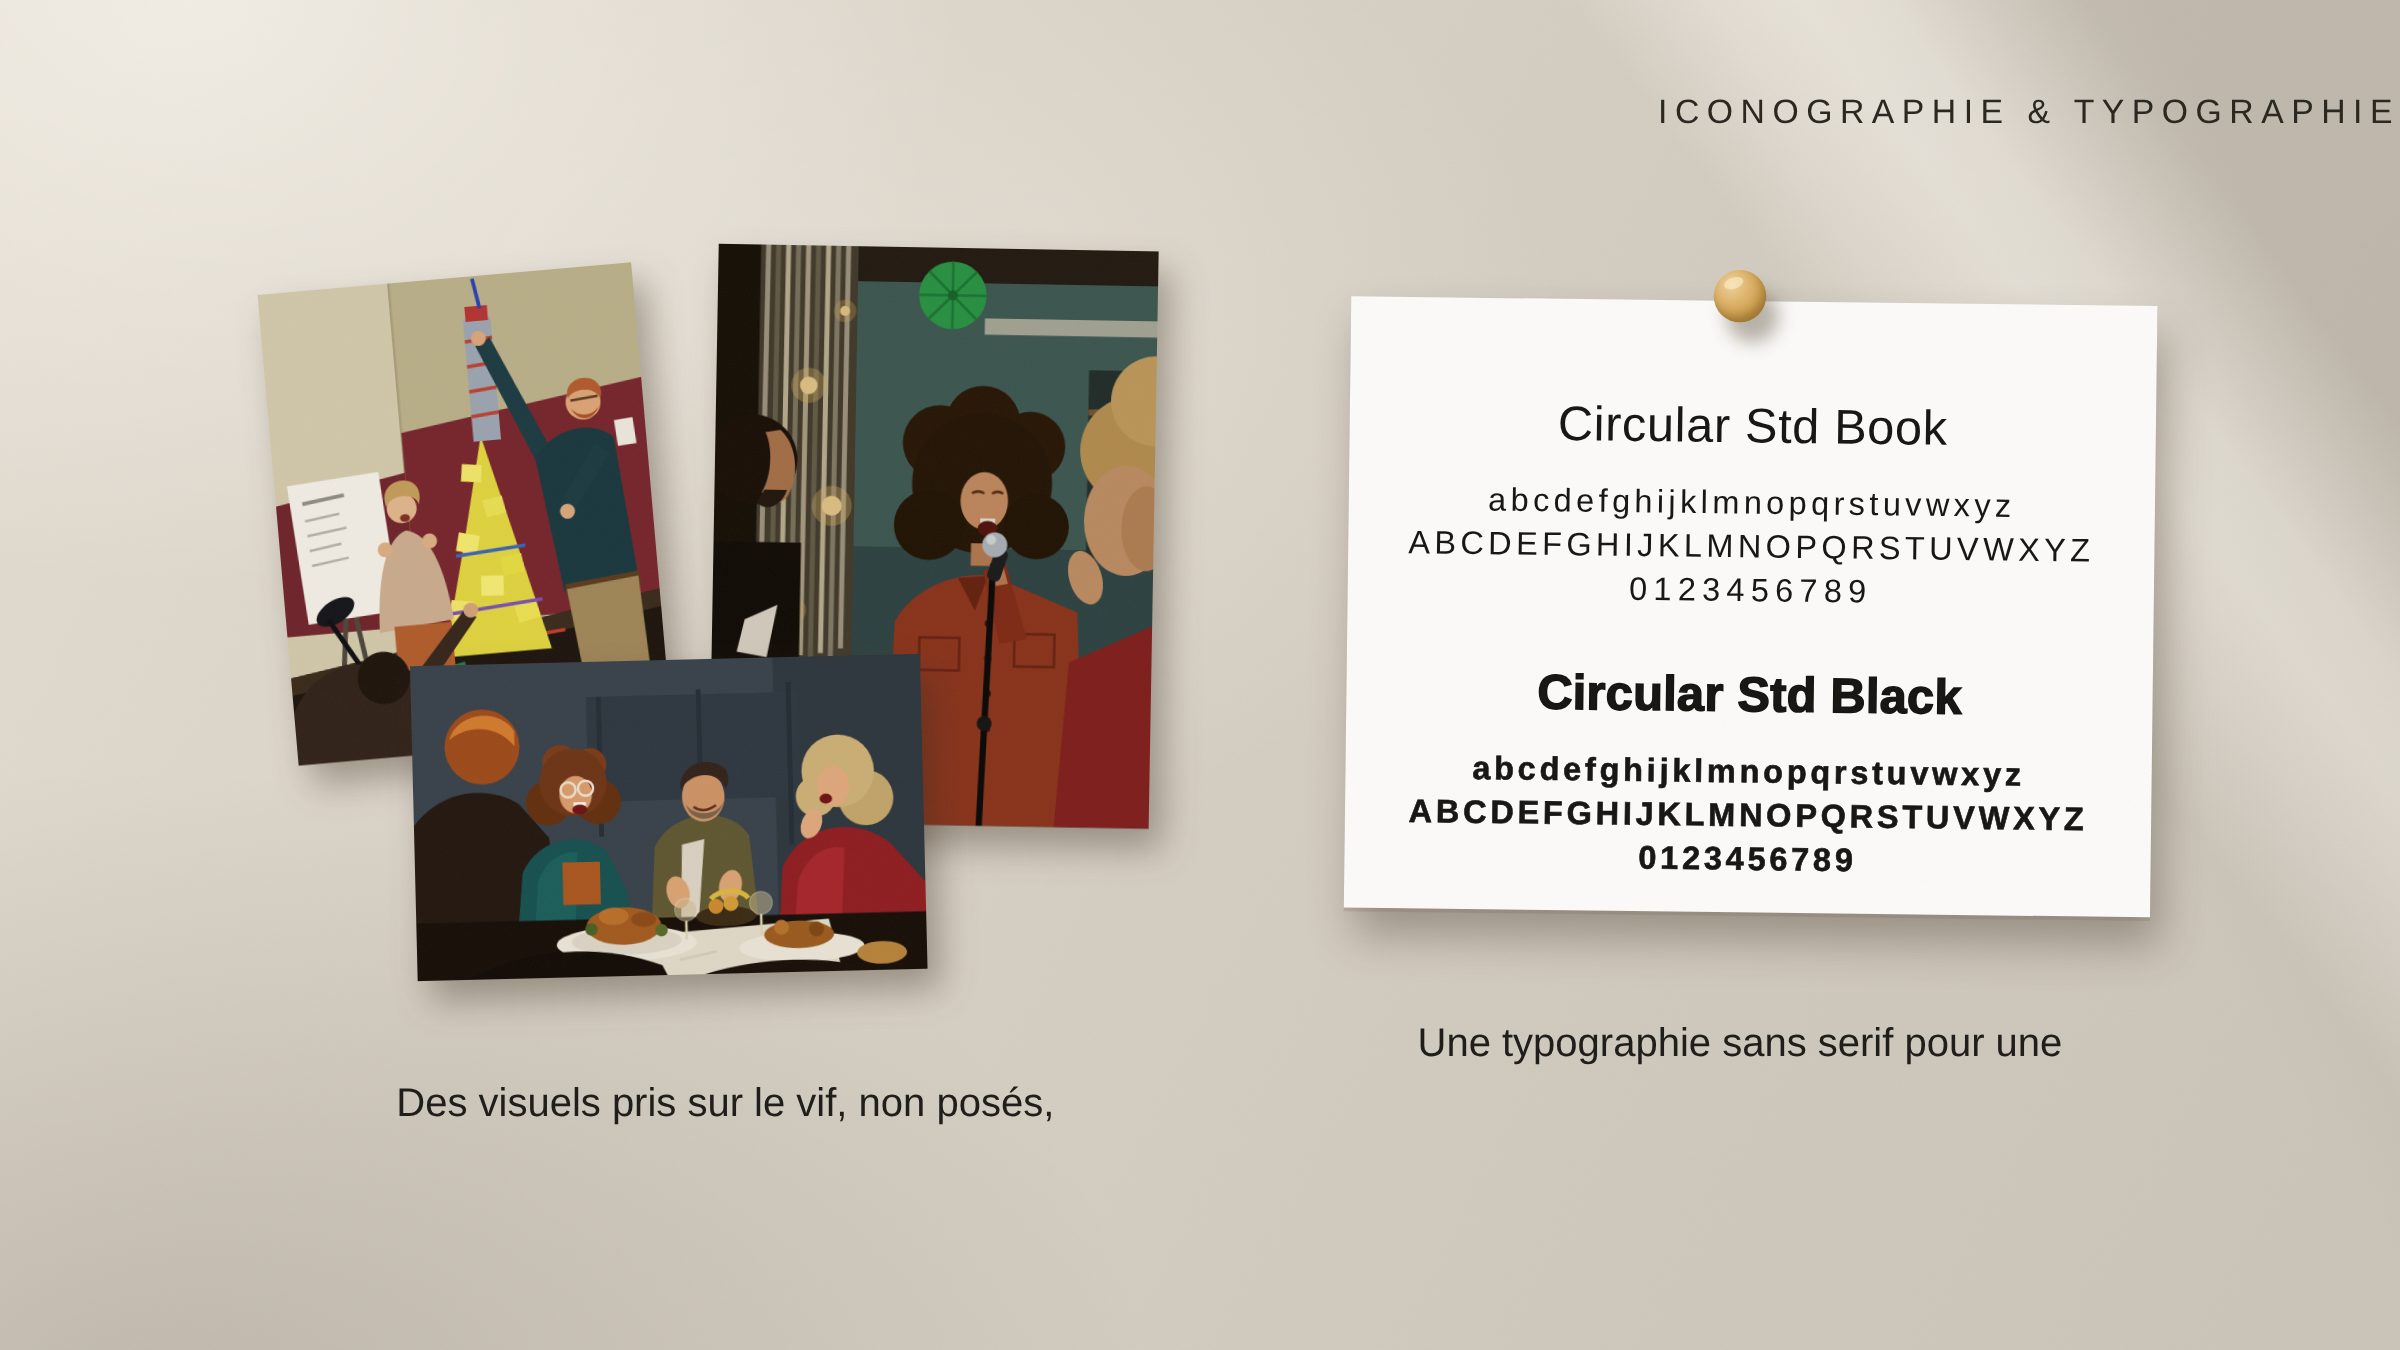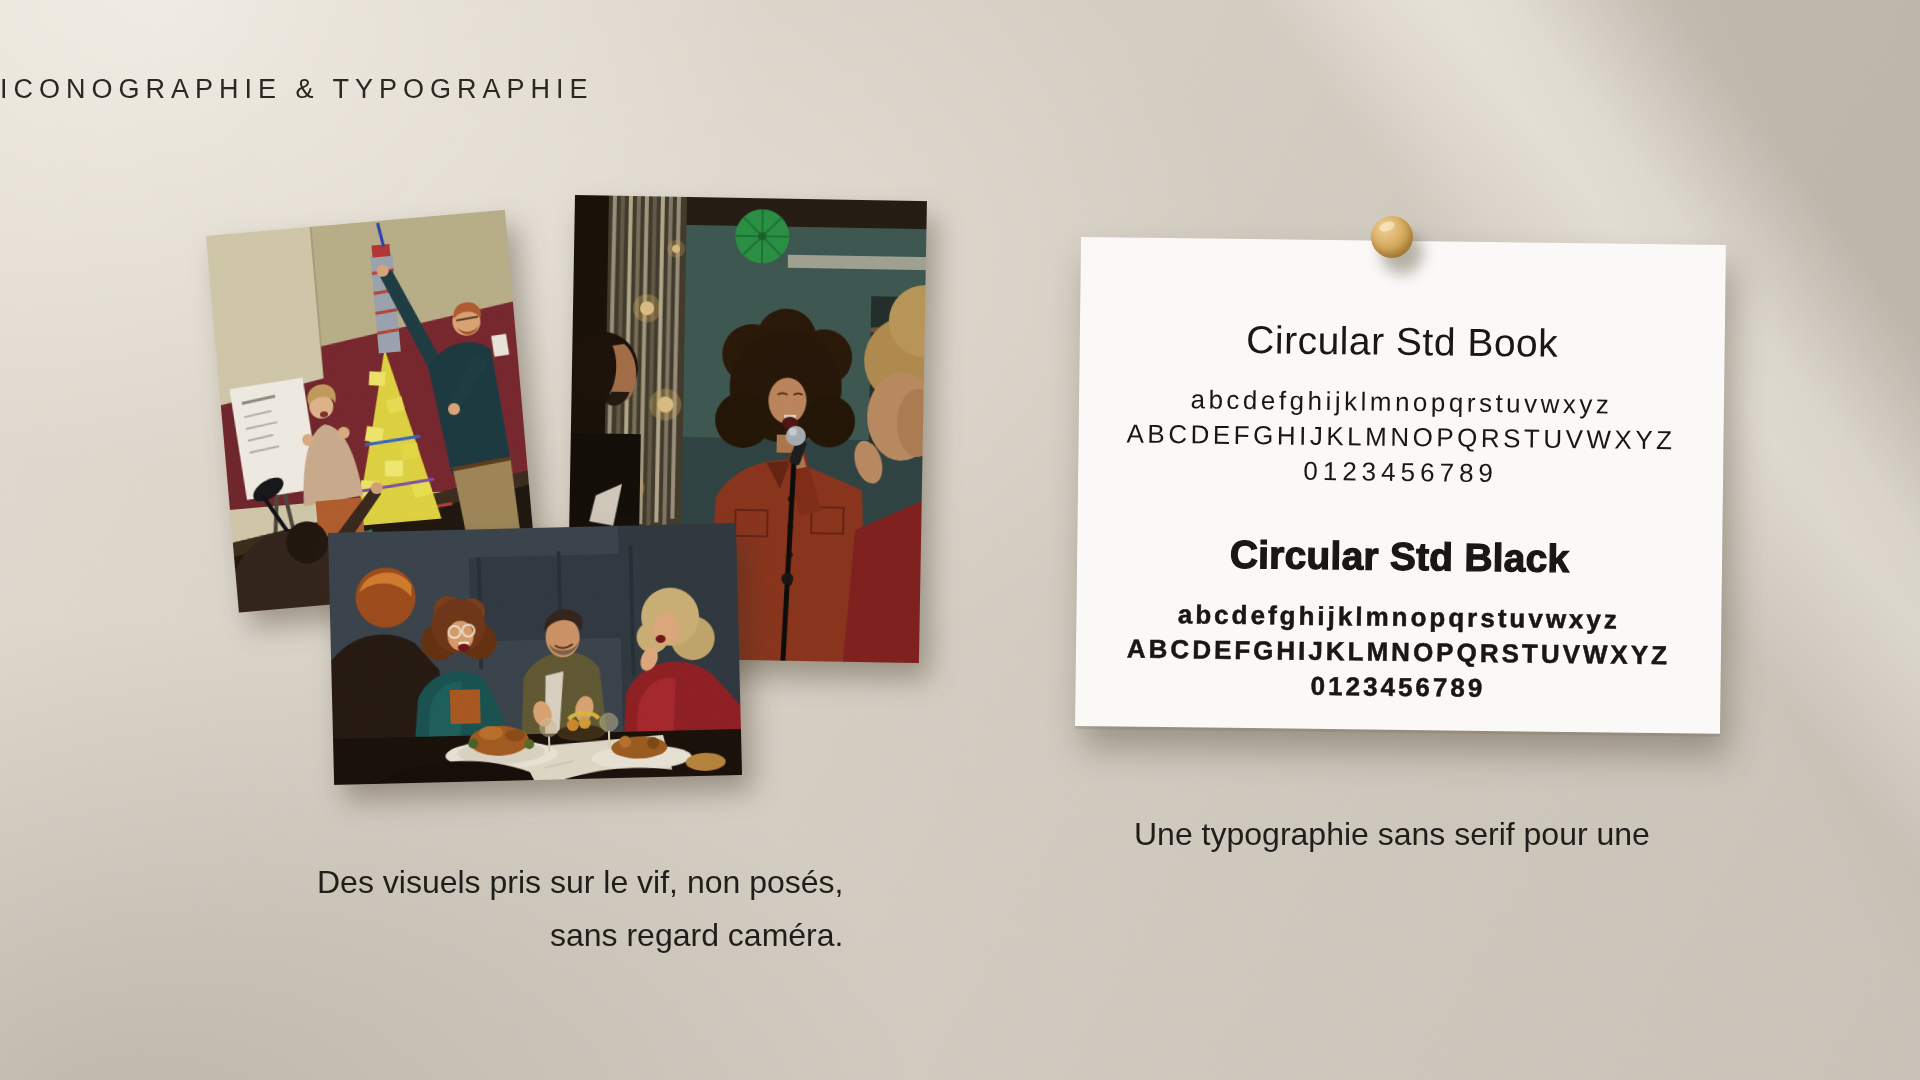--- a/index.html
+++ b/index.html
@@ -16,33 +16,33 @@
     background:radial-gradient(760px 560px at 38% 26%,rgba(255,250,241,.28),rgba(255,250,241,0) 70%);}
   .light-streak{position:absolute;left:1545px;top:-520px;width:330px;height:1700px;
     transform:rotate(-37deg);
     background:linear-gradient(90deg,rgba(255,251,243,0) 0%,rgba(255,251,243,.55) 45%,rgba(255,251,243,.55) 62%,rgba(255,251,243,0) 100%);}
   .shade-bottom{position:absolute;inset:0;
     background:radial-gradient(1300px 820px at 6% 104%,rgba(82,72,58,.20),rgba(82,72,58,0) 62%);}
   .shade-topright{position:absolute;inset:0;
     background:linear-gradient(62deg,rgba(0,0,0,0) 78%,rgba(96,86,72,.14) 92%);}
 
   
-  .slide-title{position:absolute;left:0;right:0;top:74px;margin:0;text-align:left;
+  .slide-title{position:absolute;left:0;right:0;top:74px;margin:0;text-align:right;
     font-size:27px;font-weight:500;letter-spacing:6px;color:#28261f;}
 
   
   .photo{position:absolute;transform-origin:top left;
     filter:drop-shadow(10px 16px 14px rgba(58,45,28,.38));}
   .photo svg{display:block;}
   .photo-office{left:206px;top:236px;width:300px;height:378px;transform:rotate(-5deg);z-index:3;}
   .photo-karaoke{left:575px;top:195px;width:352px;height:462px;transform:rotate(1deg);z-index:2;}
   .photo-dinner{left:328px;top:533px;width:408px;height:252px;transform:rotate(-1.4deg);z-index:4;}
 
   
-  .caption{position:absolute;margin:0;color:#1e1c18;font-size:32px;line-height:53px;font-weight:400;text-align:right;}
+  .caption{position:absolute;margin:0;color:#1e1c18;font-size:32px;line-height:53px;font-weight:400;}
   .caption-photos{left:281px;top:856px;margin-left:36px;}
   .caption-typo{left:1134px;top:808px;line-height:52px;}
 
   
   .type-card{position:absolute;left:1081px;top:237px;width:645px;height:489px;
     transform:rotate(.7deg);transform-origin:top left;background:#fbfaf8;z-index:5;
     box-shadow:0 3px 0 rgba(120,110,95,.25),8px 22px 34px rgba(70,58,42,.38);
     text-align:center;color:#161511;}
   .card-inner{padding-top:80px;}
   .font-name{font-size:39px;line-height:42px;font-weight:400;letter-spacing:.5px;margin:0;}
@@ -328,21 +328,20 @@
         <ellipse cx="120" cy="242" rx="22" ry="9" fill="#b08038"></ellipse>
         <line x1="210" y1="240" x2="240" y2="234" stroke="#cfc8b8" stroke-width="2"></line>
         <path d="M40,252 C90,226 150,226 196,244 L200,252 Z" fill="#140c06"></path>
         <path d="M230,252 C280,238 330,240 370,252 Z" fill="#1b1009"></path>
       </g>
     </svg>
   </div>
 
   <p class="caption caption-photos">
     <span>Des visuels pris sur le vif, non posés,</span><br>
-    <span>sans regard caméra.</span>
   </p>
 
   <div class="type-card">
     <div class="card-inner">
       <p class="font-name">Circular Std Book</p>
       <div class="gap-s"></div>
       <p class="spec">abcdefghijklmnopqrstuvwxyz</p>
       <p class="spec">ABCDEFGHIJKLMNOPQRSTUVWXYZ</p>
       <p class="spec digits">0123456789</p>
       <div class="gap-m"></div>

